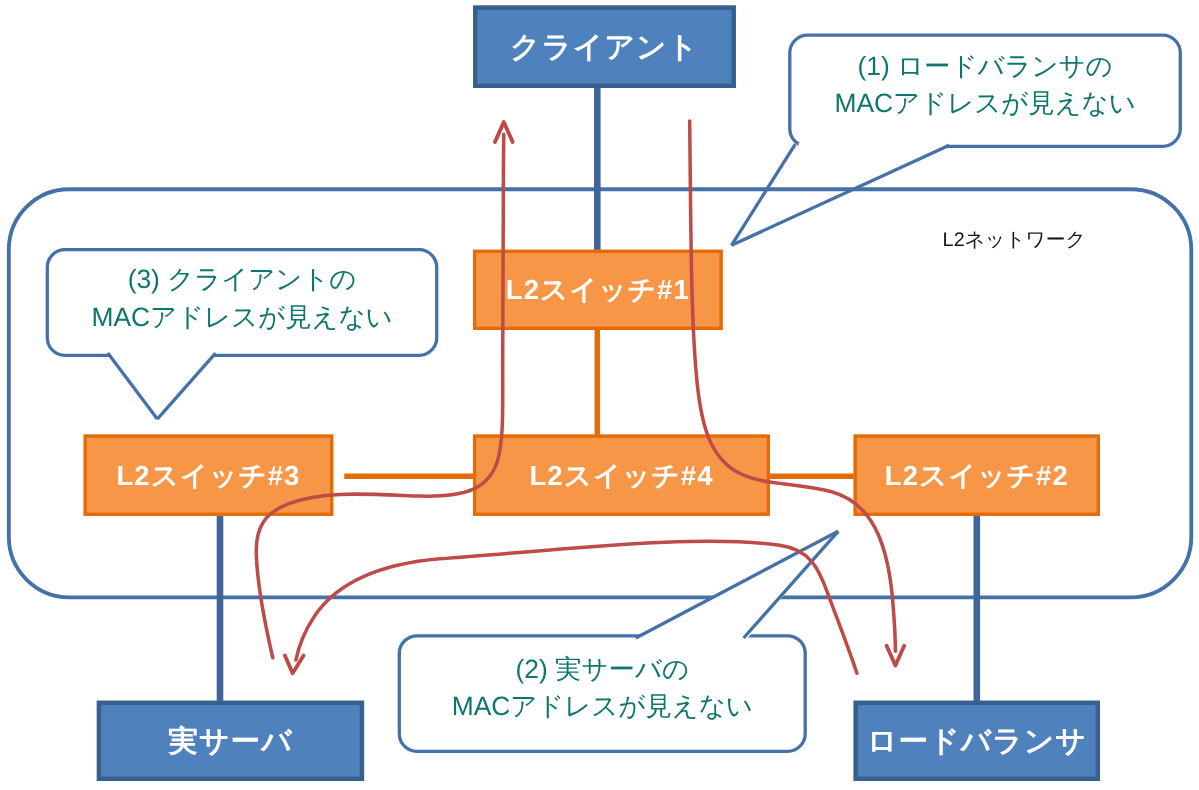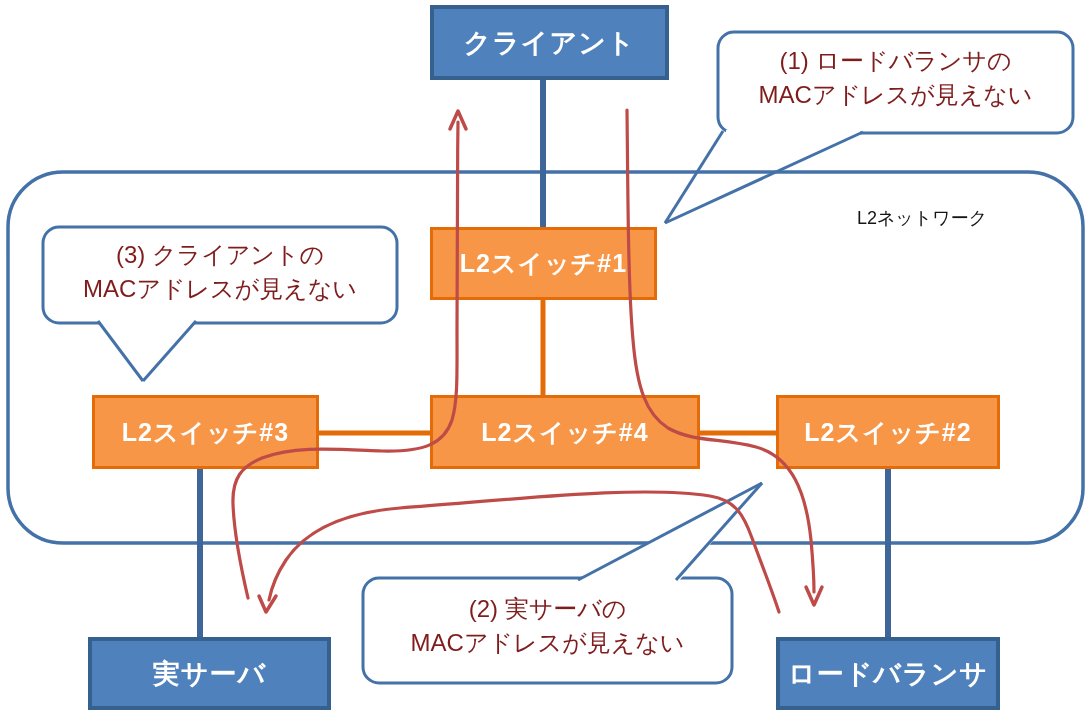--- a/index.html
+++ b/index.html
@@ -17,21 +17,21 @@
     position:absolute;z-index:2;
     display:flex;align-items:center;justify-content:center;
     box-sizing:border-box;
     color:#ffffff;font-weight:700;letter-spacing:1px;
     text-align:center;
   }
   .node.blue{background:#4F81BD;border:4px solid #36618F;font-size:27px;}
   .node.orange{background:#F79646;border:3px solid #E36C09;font-size:25px;}
   .callout-text{
     position:absolute;z-index:4;
-    text-align:center;color:#7f1d1d;
+    text-align:center;color:#0f766e;
     font-size:24px;line-height:34px;font-weight:400;
   }
   .net-label{
     position:absolute;z-index:2;
     text-align:center;color:#151515;
     font-size:18px;font-weight:400;
   }
 </style>
 </head>
 <body>
@@ -49,21 +49,21 @@
     <line x1="313" y1="433" x2="432" y2="433" stroke="#E36C09" stroke-width="5"></line>
     <line x1="655" y1="433" x2="778" y2="433" stroke="#E36C09" stroke-width="5"></line>
   </svg>
 
   <div class="node blue" style="left:430px;top:5px;width:239px;height:75px;">
       <span>クライアント</span>
     </div>
   <div class="node orange" style="left:430px;top:227px;width:227px;height:73px;text-align:right;">
       <span>L2スイッチ#1</span>
     </div>
-  <div class="node orange" style="left:92px;top:395px;width:227px;height:74px;">
+  <div class="node orange" style="left:76px;top:395px;width:227px;height:74px;">
       <span>L2スイッチ#3</span>
     </div>
   <div class="node orange" style="left:430px;top:395px;width:270px;height:74px;">
       <span>L2スイッチ#4</span>
     </div>
   <div class="node orange" style="left:776px;top:395px;width:224px;height:74px;">
       <span>L2スイッチ#2</span>
     </div>
   <div class="node blue" style="left:88px;top:637px;width:243px;height:73px;">
       <span>実サーバ</span>

